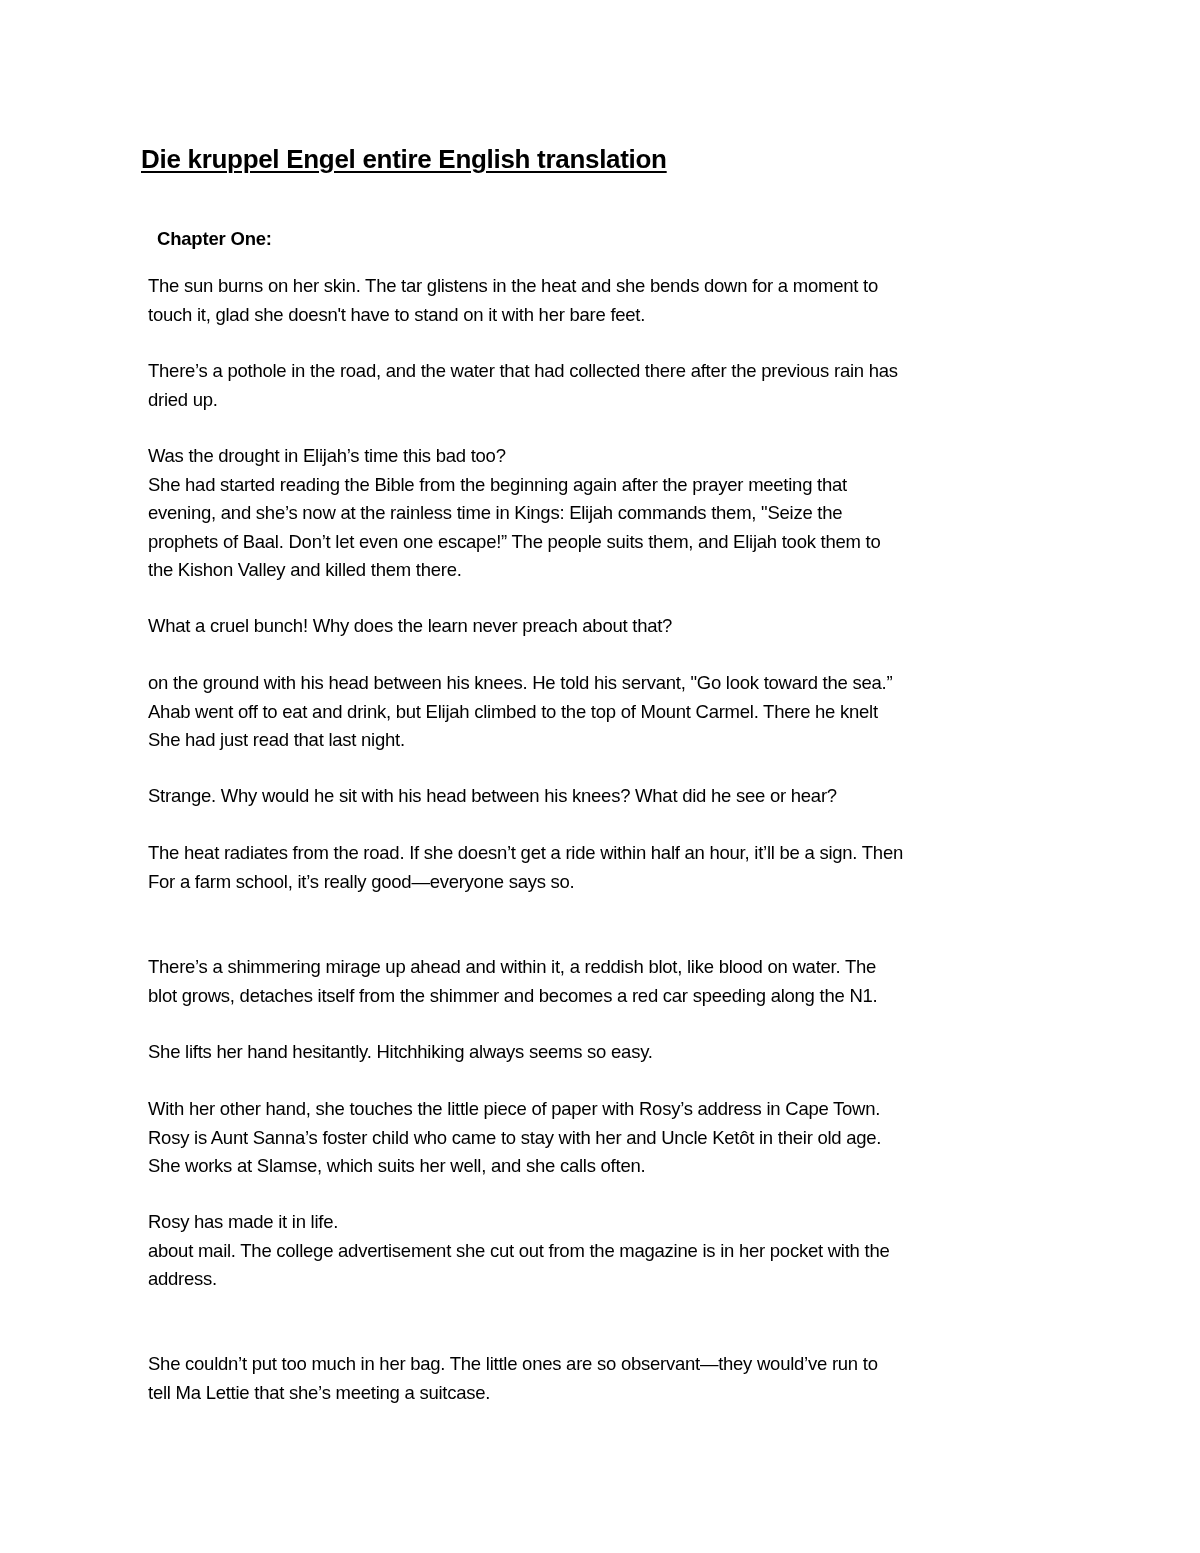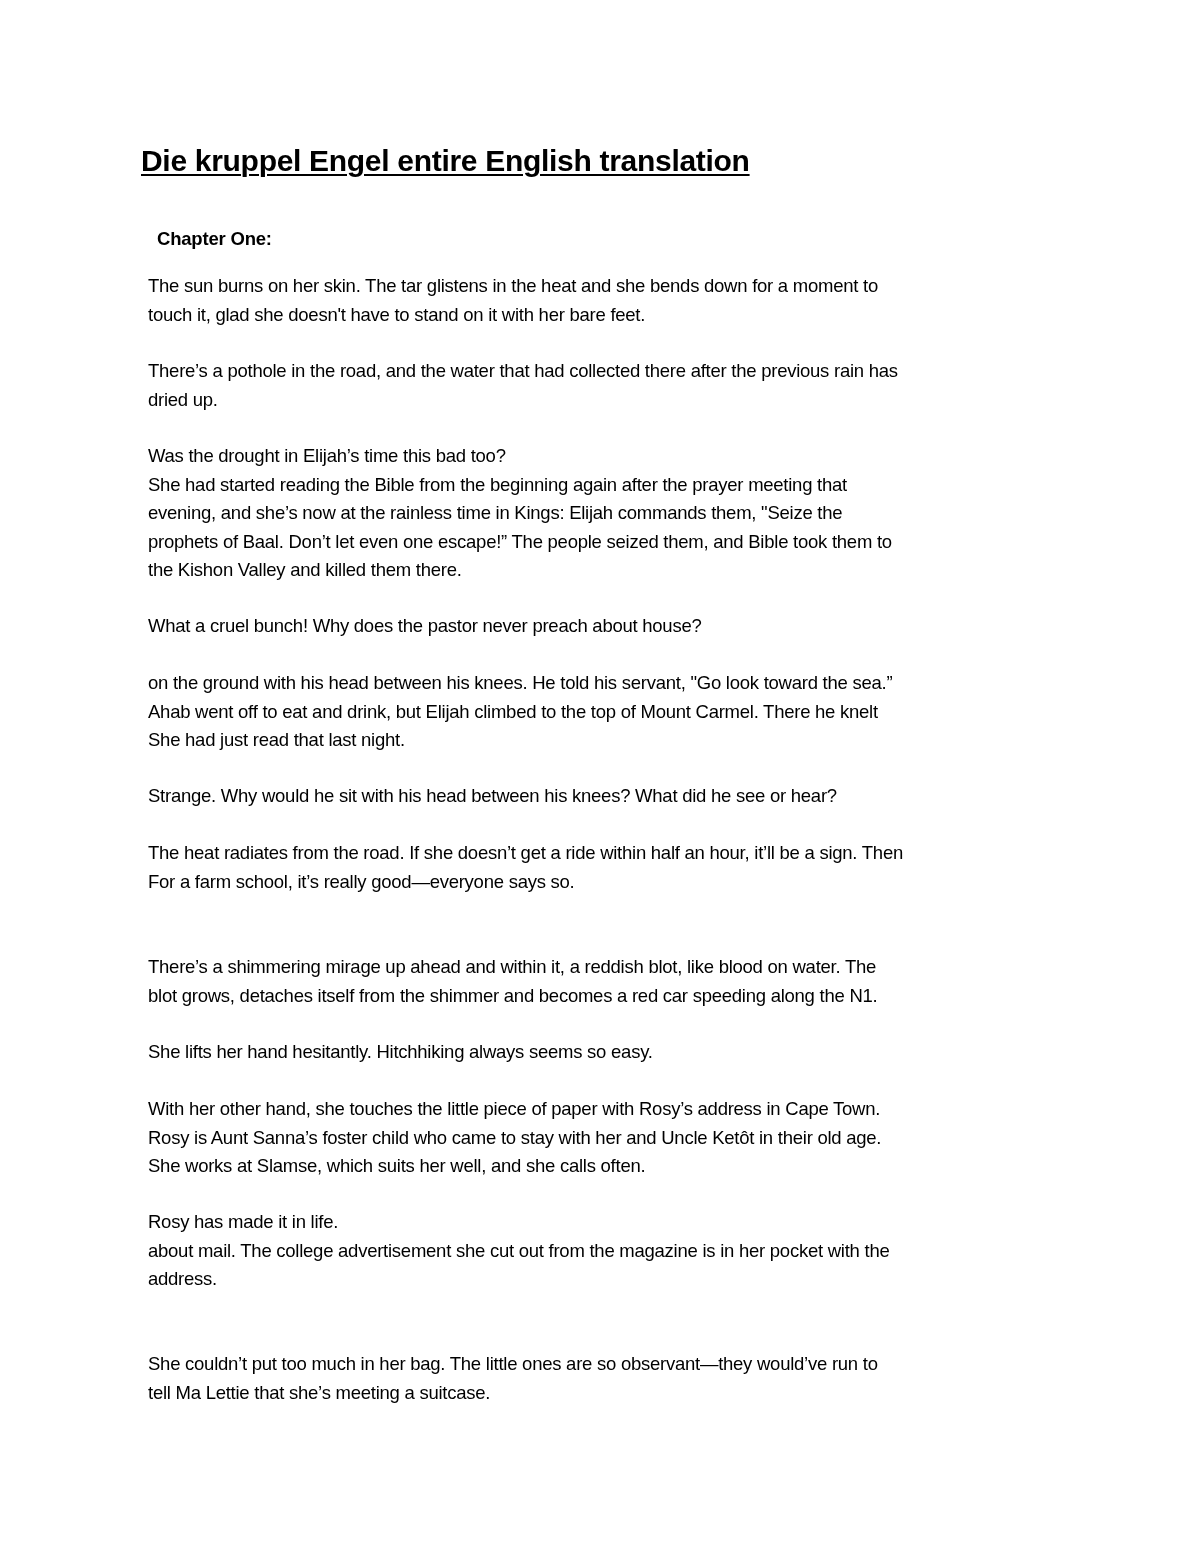--- a/index.html
+++ b/index.html
@@ -19,21 +19,21 @@
       position: absolute;
       left: 141px;
       top: 0;
       width: 940px;
     }
     .title {
       position: absolute;
       top: 144px;
       left: 0;
       margin: 0;
-      font-size: 30px;
+      font-size: 26px;
       font-weight: bold;
       text-decoration: underline;
       text-decoration-thickness: 2px;
       text-underline-offset: 3px;
       white-space: nowrap;
       letter-spacing: -0.3px;
     }
     .chapter {
       position: absolute;
       top: 212px;
@@ -71,26 +71,26 @@
 
   <p class="para" style="top:350px">
     <span class="line">There’s a pothole in the road, and the water that had collected there after the previous rain has</span>
     <span class="line">dried up.</span>
   </p>
 
   <p class="para" style="top:435px">
     <span class="line">Was the drought in Elijah’s time this bad too?</span>
     <span class="line">She had started reading the Bible from the beginning again after the prayer meeting that</span>
     <span class="line">evening, and she’s now at the rainless time in Kings: Elijah commands them, "Seize the</span>
-    <span class="line">prophets of Baal. Don’t let even one escape!” The people seized them, and Bible took them to</span>
+    <span class="line">prophets of Baal. Don’t let even one escape!” The people suits them, and Elijah took them to</span>
     <span class="line">the Kishon Valley and killed them there.</span>
   </p>
 
   <p class="para" style="top:605px">
-    <span class="line">What a cruel bunch! Why does the pastor never preach about house?</span>
+    <span class="line">What a cruel bunch! Why does the learn never preach about that?</span>
   </p>
 
   <p class="para" style="top:662px">
     <span class="line">on the ground with his head between his knees. He told his servant, "Go look toward the sea.”</span>
     <span class="line">Ahab went off to eat and drink, but Elijah climbed to the top of Mount Carmel. There he knelt</span>
     <span class="line">She had just read that last night.</span>
   </p>
 
   <p class="para" style="top:775px">
     <span class="line">Strange. Why would he sit with his head between his knees? What did he see or hear?</span>

